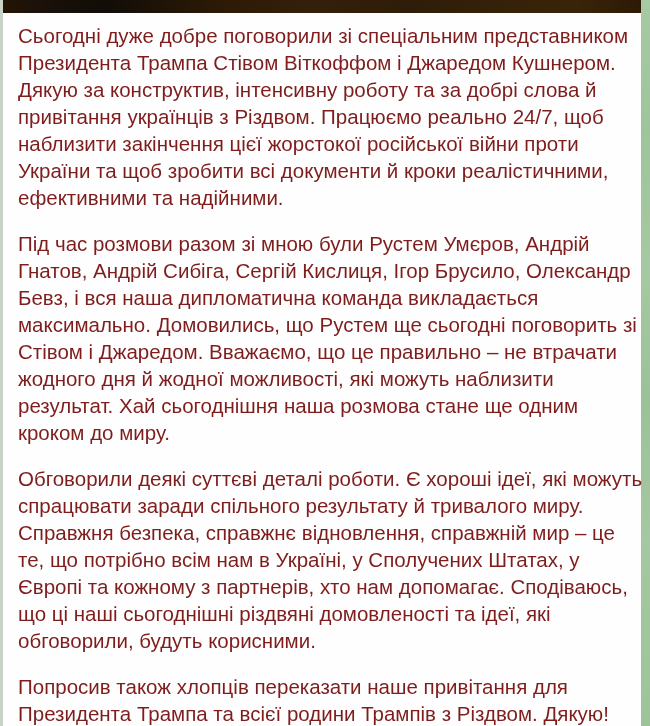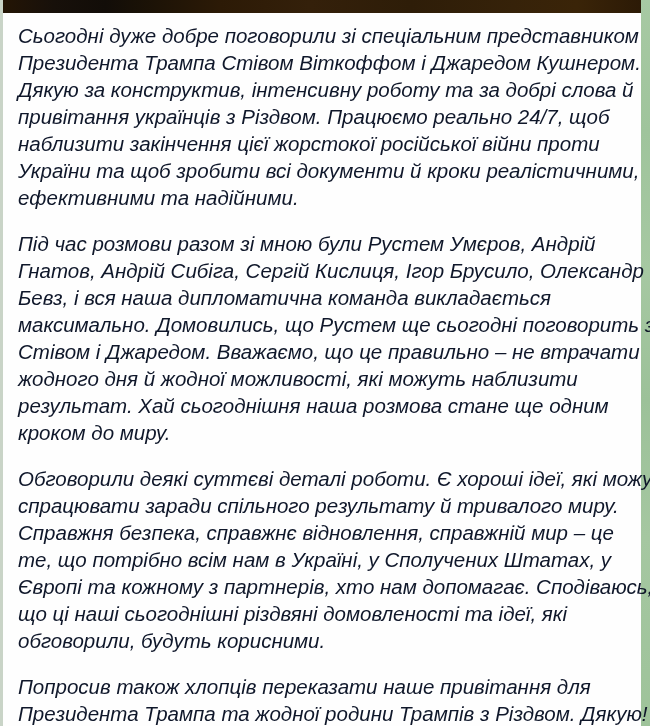--- a/index.html
+++ b/index.html
@@ -61,21 +61,21 @@
 <body style="background: rgb(254, 254, 254);">
 
 <div class="screen">
 
   <div class="photo-strip"></div>
 
   <div class="left-strip" style="background: rgb(201, 212, 199);"></div>
 
   <div class="right-strip"></div>
 
-  <div class="message-area" style="color: #0f172a; font-style: italic;">
+  <div class="message-area" style="color: #7f1d1d;">
     <p class="msg-paragraph">Сьогодні дуже добре поговорили зі спеціальним представником
 Президента Трампа Стівом Віткоффом і Джаредом Кушнером.
 Дякую за конструктив, інтенсивну роботу та за добрі слова й
 привітання українців з Різдвом. Працюємо реально 24/7, щоб
 наблизити закінчення цієї жорстокої російської війни проти
 України та щоб зробити всі документи й кроки реалістичними,
 ефективними та надійними.</p>
     <p class="msg-paragraph">Під час розмови разом зі мною були Рустем Умєров, Андрій
 Гнатов, Андрій Сибіга, Сергій Кислиця, Ігор Брусило, Олександр
 Бевз, і вся наша дипломатична команда викладається
@@ -85,16 +85,16 @@
 результат. Хай сьогоднішня наша розмова стане ще одним
 кроком до миру.</p>
     <p class="msg-paragraph">Обговорили деякі суттєві деталі роботи. Є хороші ідеї, які можуть
 спрацювати заради спільного результату й тривалого миру.
 Справжня безпека, справжнє відновлення, справжній мир – це
 те, що потрібно всім нам в Україні, у Сполучених Штатах, у
 Європі та кожному з партнерів, хто нам допомагає. Сподіваюсь,
 що ці наші сьогоднішні різдвяні домовленості та ідеї, які
 обговорили, будуть корисними.</p>
     <p class="msg-paragraph">Попросив також хлопців переказати наше привітання для
-Президента Трампа та жодної родини Трампів з Різдвом. Дякую!</p>
+Президента Трампа та всієї родини Трампів з Різдвом. Дякую!</p>
   </div>
 
 </div>
 
 </body></html>

